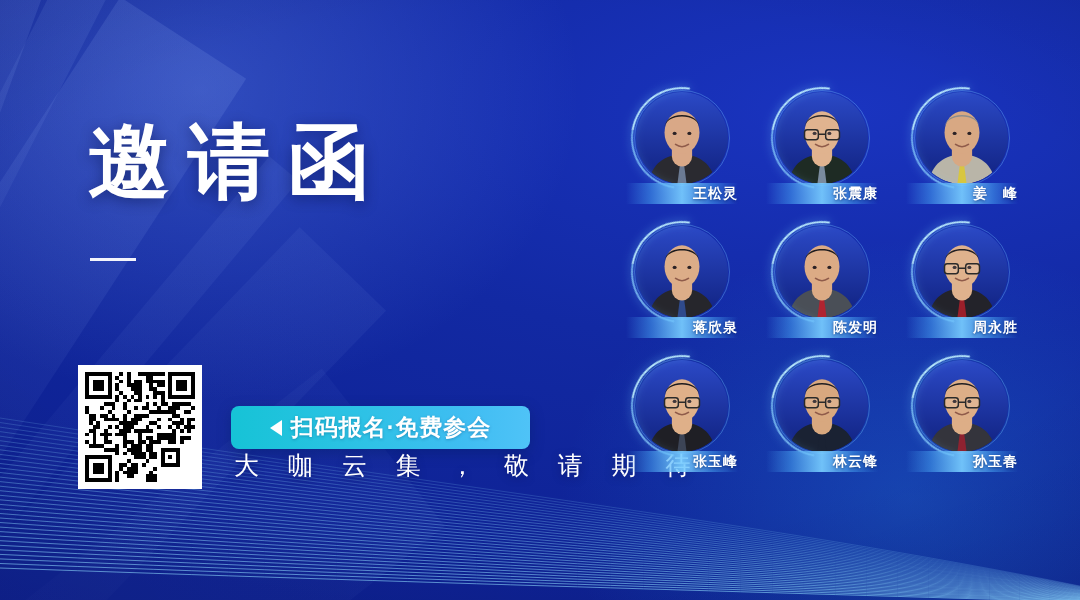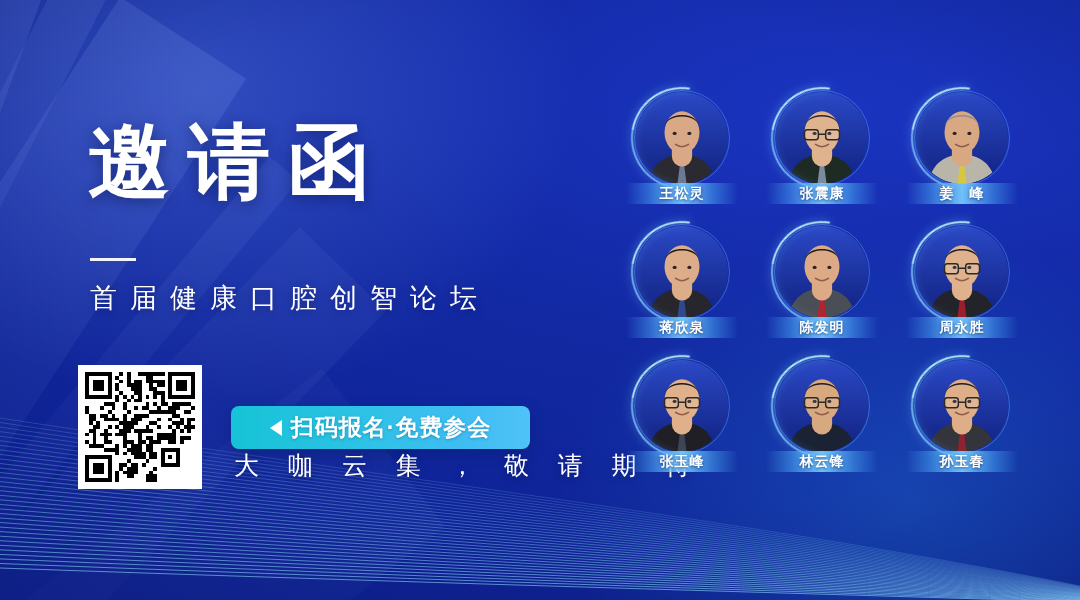--- a/index.html
+++ b/index.html
@@ -122,21 +122,21 @@
   .avatar svg{display:block;width:100%;height:100%;}
   .nameplate{
     position:absolute;left:50%;bottom:0;transform:translateX(-50%);
     width:112px;height:21px;
     background:linear-gradient(90deg,
        rgba(60,140,230,0.0) 0%,
        rgba(70,160,240,0.55) 22%,
        rgba(120,205,255,0.92) 50%,
        rgba(70,160,240,0.55) 78%,
        rgba(60,140,230,0.0) 100%);
-    display:flex;align-items:center;justify-content:center;
+    display:flex;align-items:center;justify-content:flex-end;
   }
   .nameplate span{
     font-size:14px;font-weight:bold;color:#ffffff;letter-spacing:1px;white-space:nowrap;
     text-shadow:0 1px 3px rgba(0,30,90,0.65);
   }
 </style>
 </head>
 <body>
 
 <div class="poster">
@@ -194,21 +194,20 @@
         </g>
     </svg>
   </div>
 
   <div class="left">
 
     <div class="title">邀请函</div>
 
     <div class="rule"></div>
 
-    <div class="subtitle">首届健康口腔创智论坛</div>
 
     <div class="qr">
       <svg viewBox="0 0 29 29" shape-rendering="crispEdges" aria-hidden="true">
         <rect width="29" height="29" fill="#ffffff"></rect>
         <g id="qrcells" fill="#000000">
             <rect x="0" y="0" width="1" height="1"></rect>
             <rect x="1" y="0" width="1" height="1"></rect>
             <rect x="2" y="0" width="1" height="1"></rect>
             <rect x="3" y="0" width="1" height="1"></rect>
             <rect x="4" y="0" width="1" height="1"></rect>

